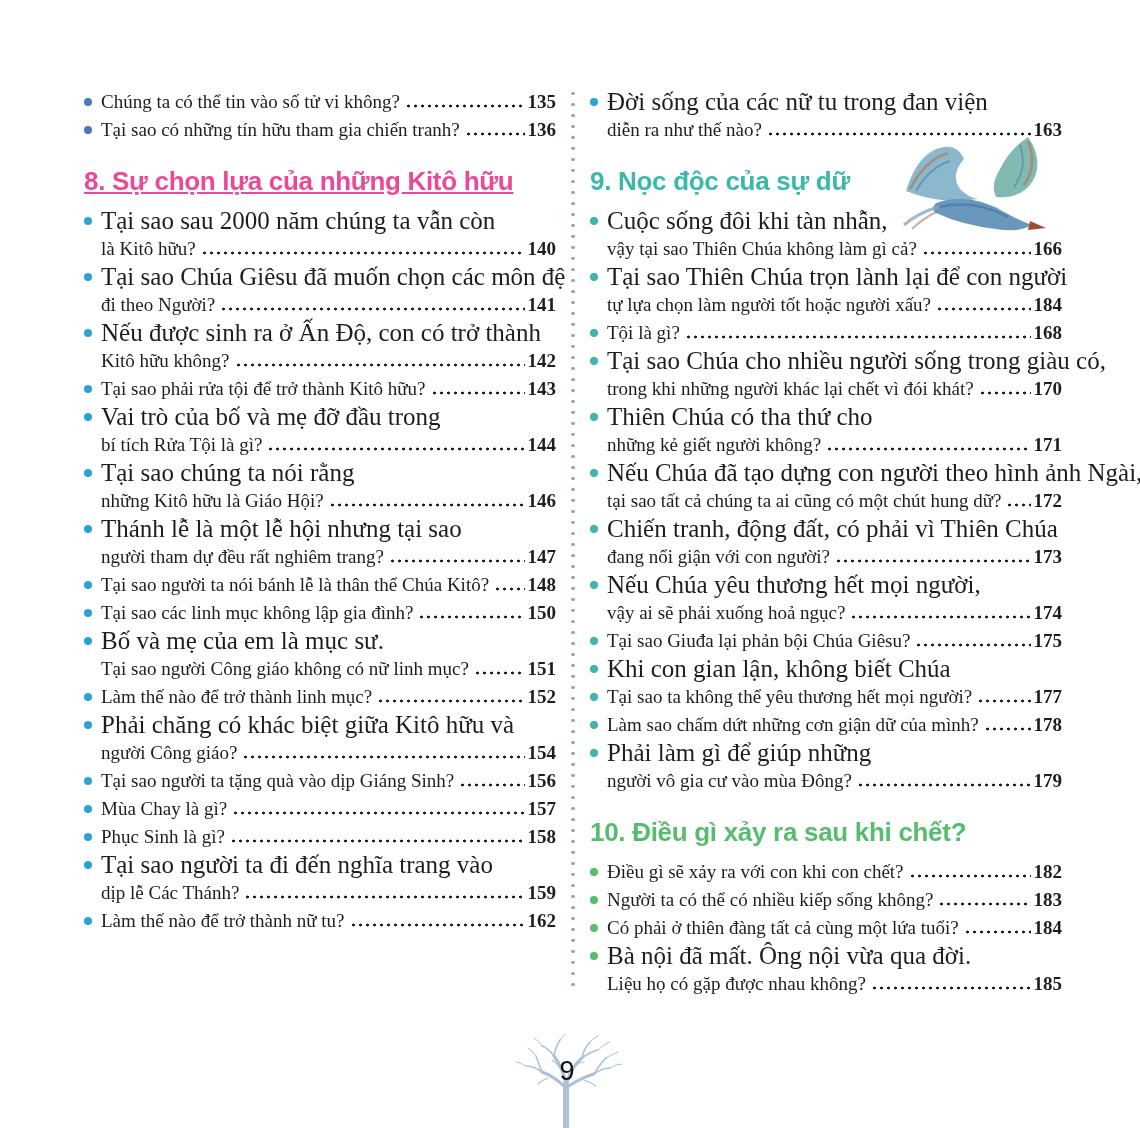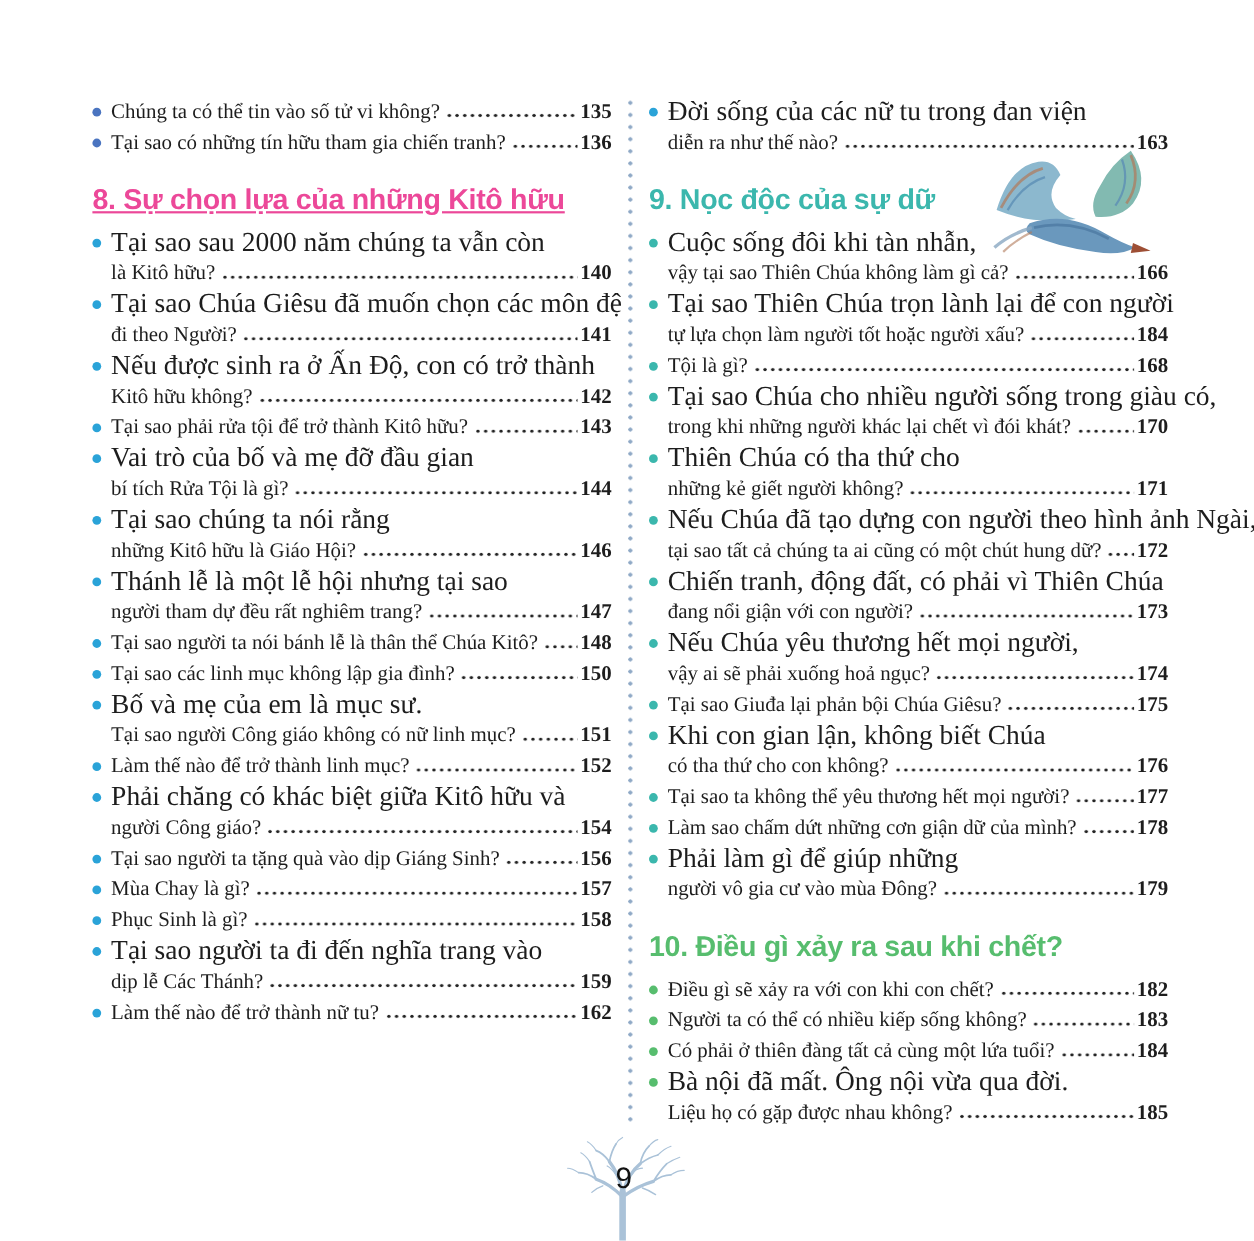--- a/index.html
+++ b/index.html
@@ -140,21 +140,21 @@
             <div class="dotline">
               <span class="etxt">Tại sao phải rửa tội để trở thành Kitô hữu?</span>
               <span class="leader"></span>
               <span class="pnum">143</span>
             </div>
           </div>
         </div>
         <div class="entry">
           <span class="bullet" style="background: rgb(42, 163, 216);"></span>
           <div class="ebody">
-            <div class="eline">Vai trò của bố và mẹ đỡ đầu gian</div>
+            <div class="eline">Vai trò của bố và mẹ đỡ đầu trong</div>
             <div class="dotline">
               <span class="etxt">bí tích Rửa Tội là gì?</span>
               <span class="leader"></span>
               <span class="pnum">144</span>
             </div>
           </div>
         </div>
         <div class="entry">
           <span class="bullet" style="background: rgb(42, 163, 216);"></span>
           <div class="ebody">
@@ -389,25 +389,20 @@
               <span class="etxt">Tại sao Giuđa lại phản bội Chúa Giêsu?</span>
               <span class="leader"></span>
               <span class="pnum">175</span>
             </div>
           </div>
         </div>
         <div class="entry">
           <span class="bullet" style="background: rgb(59, 183, 173);"></span>
           <div class="ebody">
             <div class="eline">Khi con gian lận, không biết Chúa</div>
-            <div class="dotline">
-              <span class="etxt">có tha thứ cho con không?</span>
-              <span class="leader"></span>
-              <span class="pnum">176</span>
-            </div>
           </div>
         </div>
         <div class="entry">
           <span class="bullet" style="background: rgb(59, 183, 173);"></span>
           <div class="ebody">
             <div class="dotline">
               <span class="etxt">Tại sao ta không thể yêu thương hết mọi người?</span>
               <span class="leader"></span>
               <span class="pnum">177</span>
             </div>

